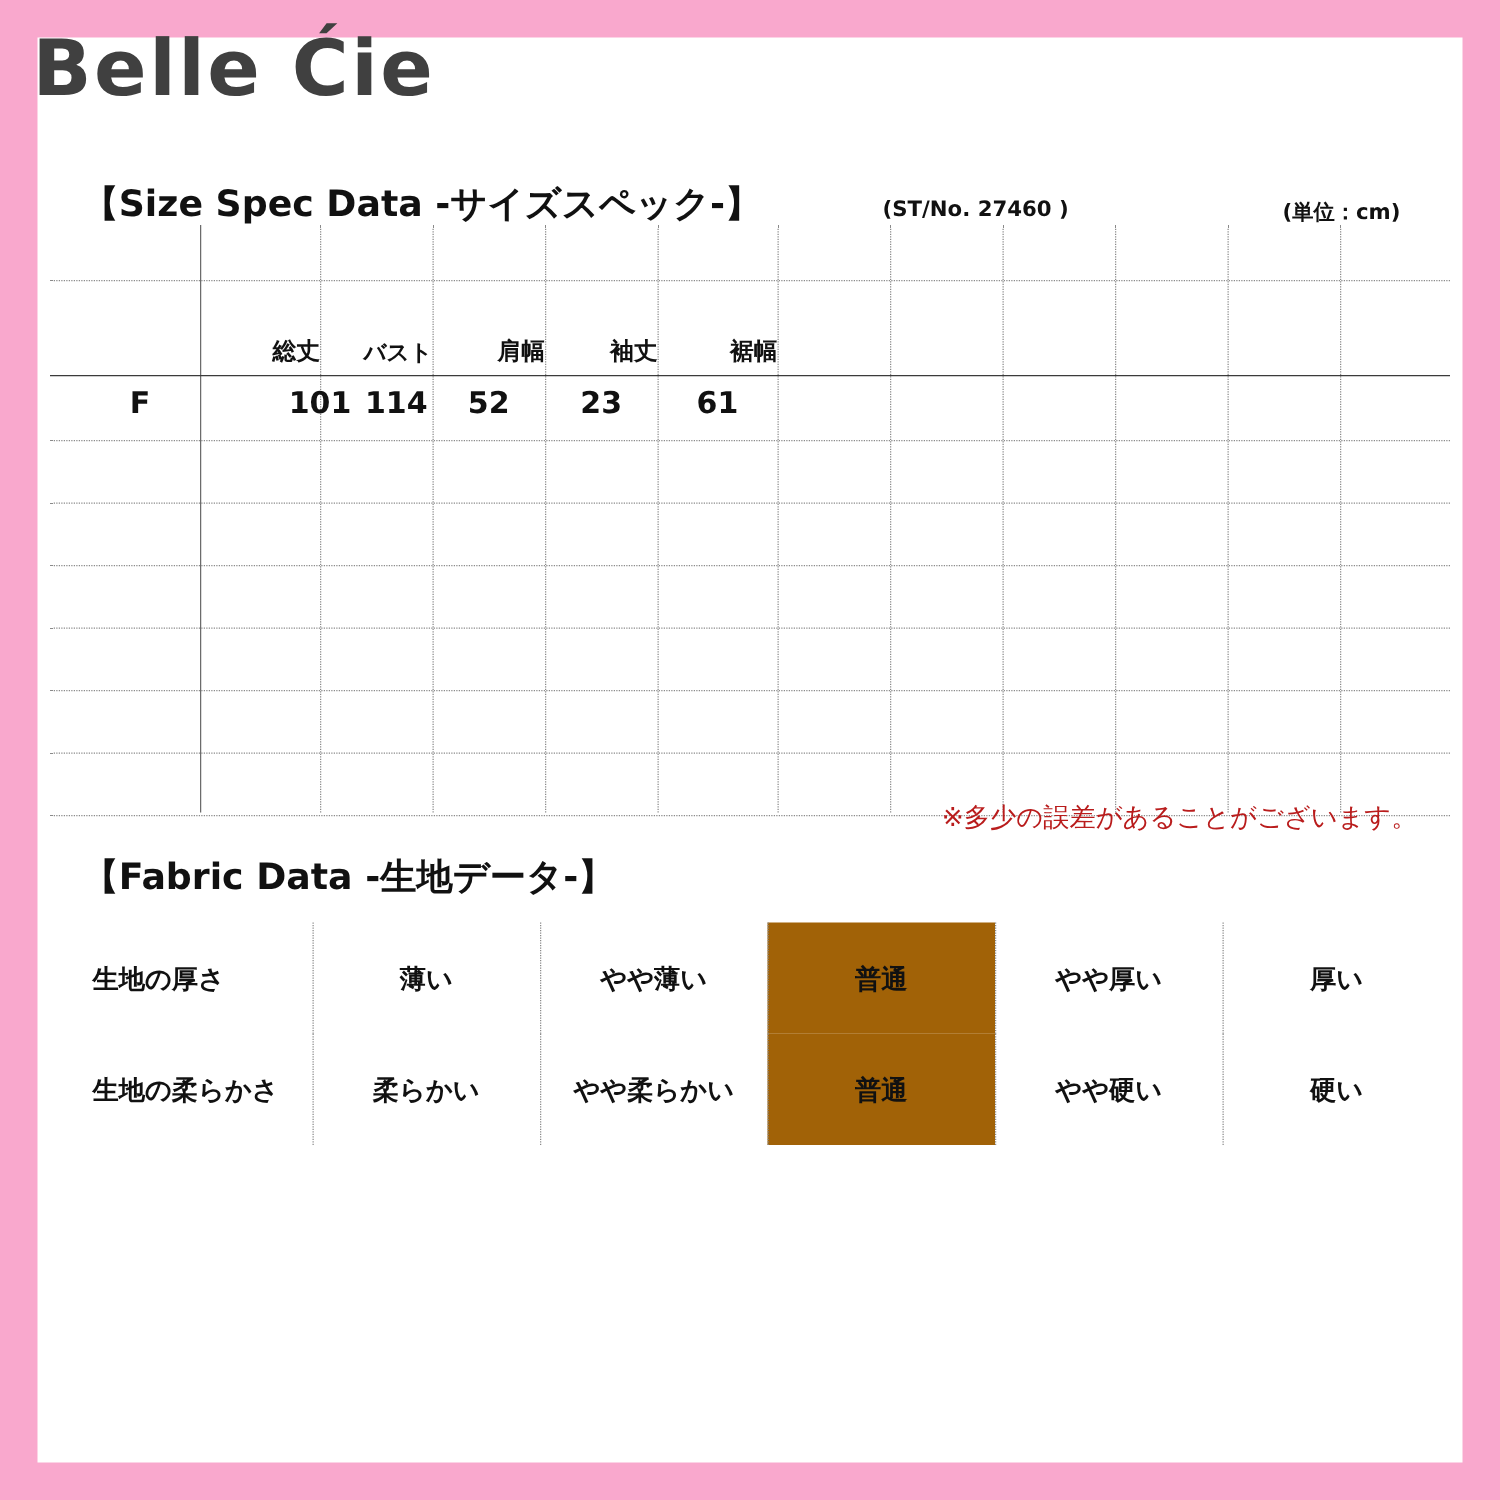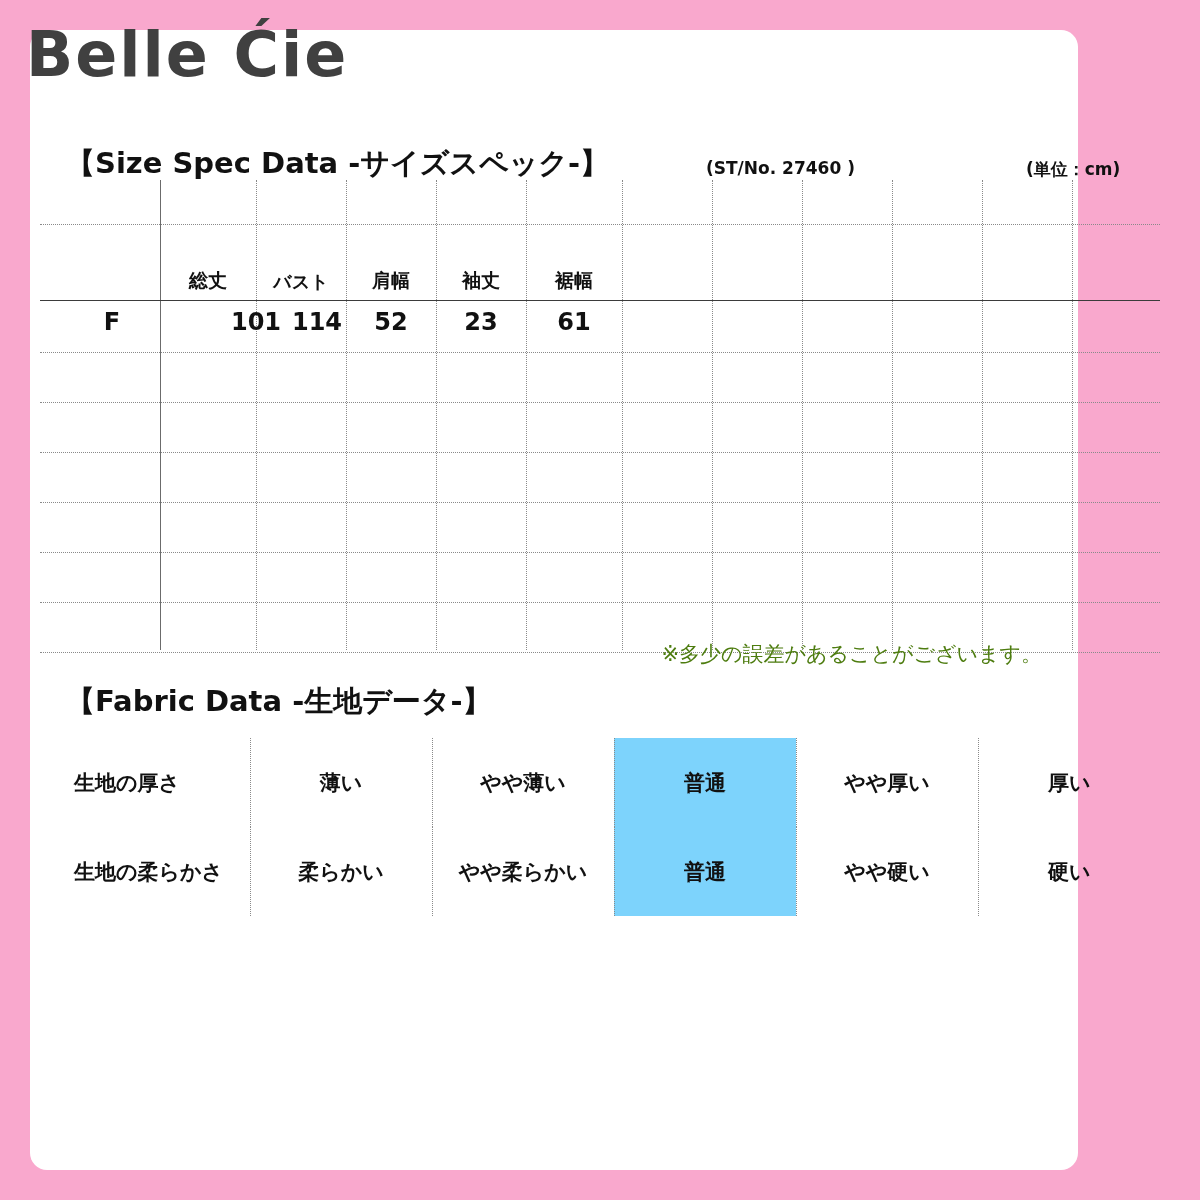--- a/index.html
+++ b/index.html
@@ -6,23 +6,22 @@
   html, body { margin: 0; padding: 0; }
   body {
     width: 1200px; height: 1200px;
     background: #f9a8cd;
     font-family: "Liberation Sans", sans-serif;
     overflow: hidden;
   }
   .page {
     position: absolute;
     left: 30px; top: 30px;
-    width: 1048px; height: 1140px;
+    width: 1140px; height: 1140px;
     background: #ffffff;
-    border-radius: 17px;
   }
   
   .brand {
     position: absolute;
     left: 26px; top: 24px;
     font-family: "DejaVu Sans", sans-serif;
     font-weight: bold;
     font-size: 62px;
     letter-spacing: 2px;
     color: #404040;
@@ -81,29 +80,29 @@
   .hline.solid { border-top: 1px solid #3b3b3b; }
 
   .hdr-cell, .val-cell {
     position: absolute;
     text-align: center;
     font-family: "DejaVu Sans", sans-serif;
     font-weight: bold;
     color: #111;
     white-space: nowrap;
   }
-  .hdr-cell { font-size: 19px; top: 88px; }
+  .hdr-cell { font-size: 19px; top: 88px; text-align: right; }
   .val-cell { font-size: 24px; top: 128px; }
 
   .note {
     position: absolute;
     right: 36px; top: 610px;
     font-family: "DejaVu Sans", sans-serif;
     font-size: 21px;
-    color: #4d7c0f;
+    color: #b91c1c;
     white-space: nowrap;
   }
 
   
   .fabric-title {
     position: absolute;
     left: 36px; top: 652px;
     font-family: "DejaVu Sans", sans-serif;
     font-weight: bold;
     font-size: 29px;
@@ -128,21 +127,21 @@
     color: #111;
     border-right: 1px dotted #8a8a8a;
     padding: 0;
   }
   .fabric-table td.label {
     text-align: left;
     padding-left: 34px;
     font-size: 21px;
   }
   .fabric-table td:last-child { border-right: none; }
-  .hl { background: #7dd3fc; }
+  .hl { background: #a16207; }
   .small { font-size: 18px; }
 </style>
 </head>
 <body>
 
 <div class="brand">Belle Ćie</div>
 
 <div class="page">
 
   <div class="size-title">【Size Spec Data -サイズスペック-】</div>

